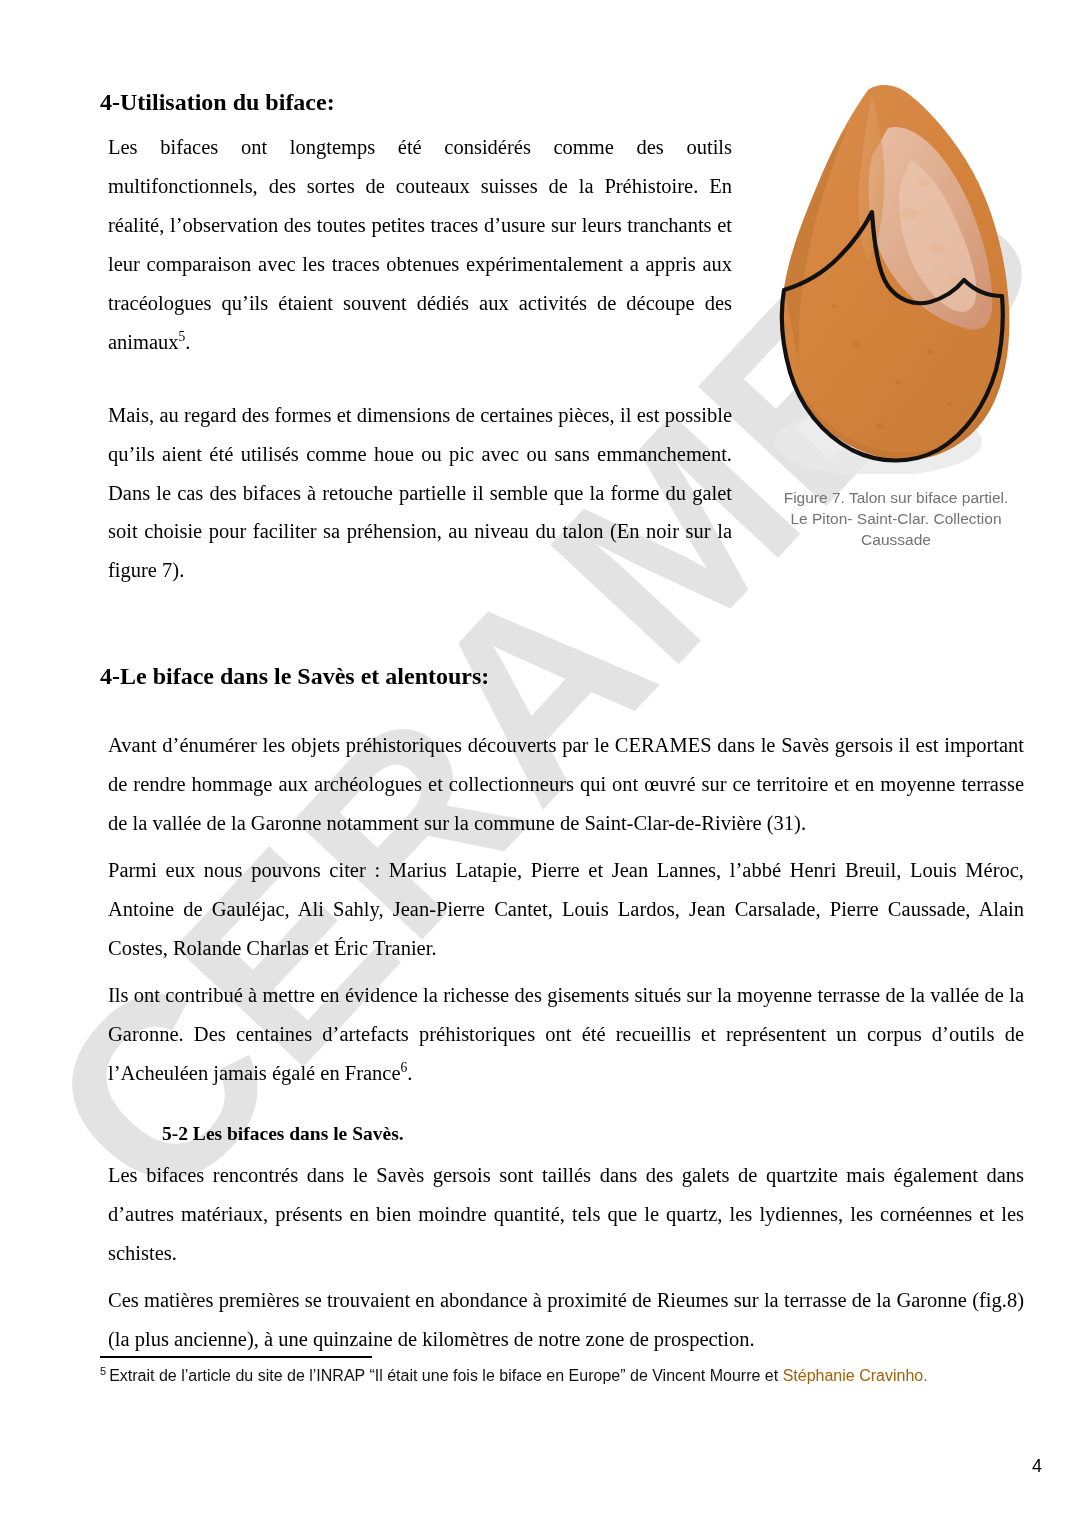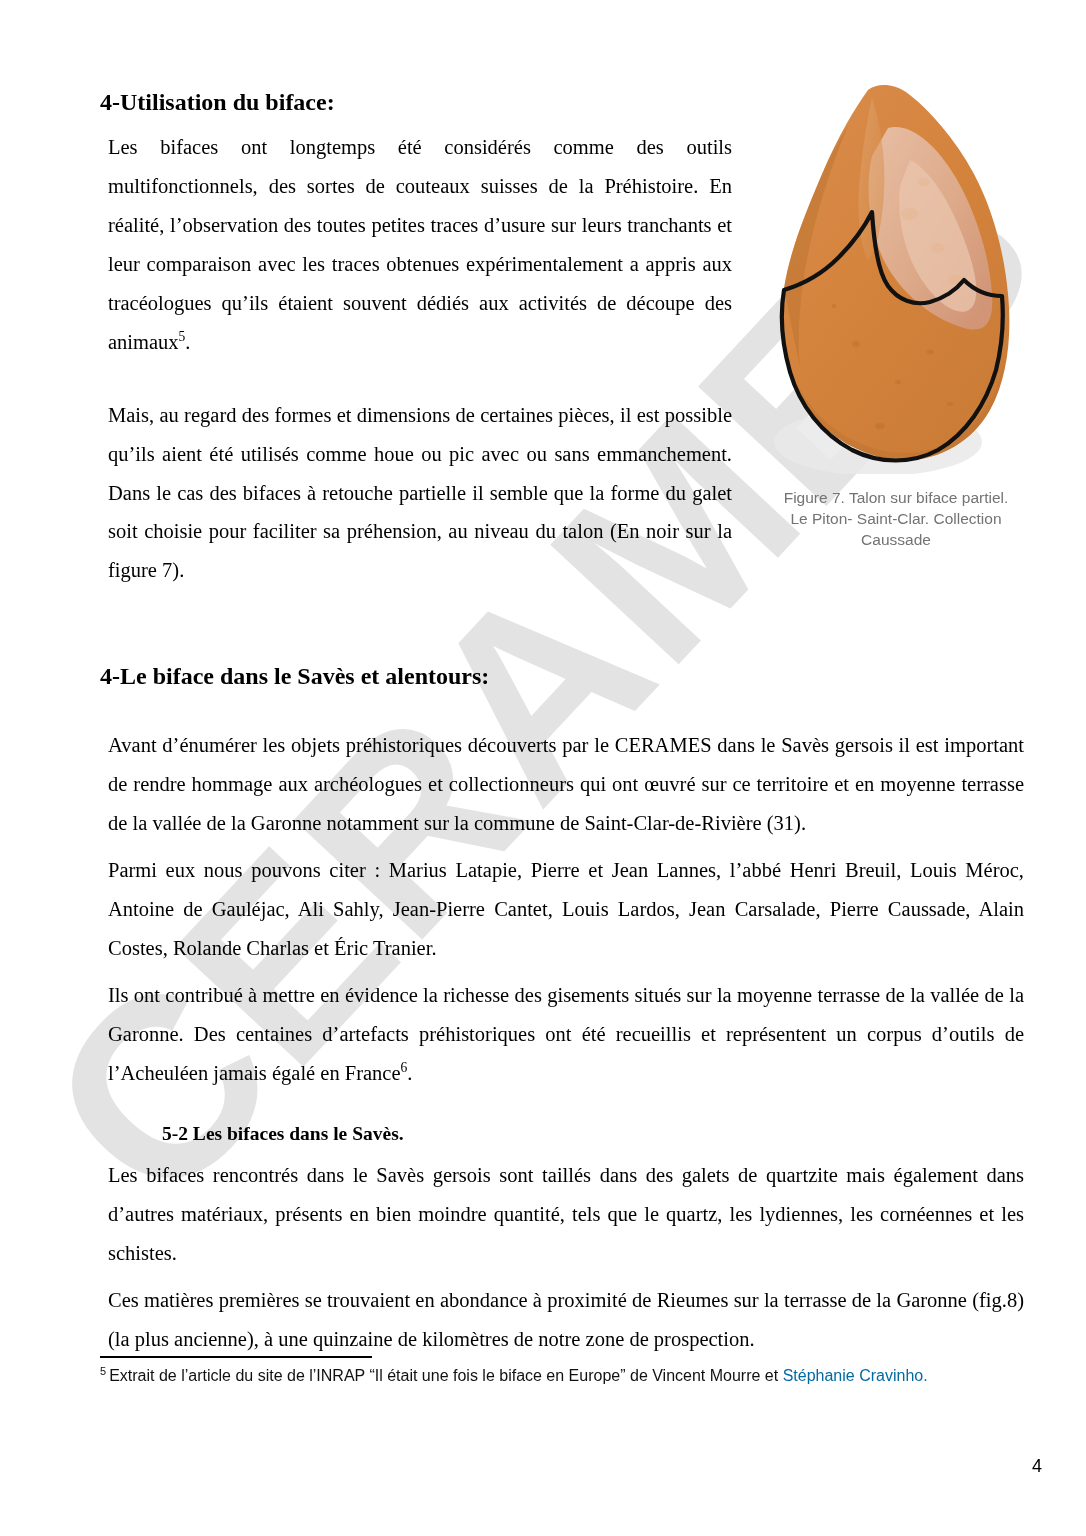--- a/index.html
+++ b/index.html
@@ -110,21 +110,21 @@
     line-height: 1.42;
     color: #111;
     margin: 0;
   }
   .fn-line .marker {
     font-size: 11px;
     vertical-align: super;
     line-height: 0;
     margin-right: 3px;
   }
-  .fn-gray { color: #0369a1; }
+  .fn-gray { color: #a16207; }
   .fn-ital { font-style: italic; }
 
   
   .page-number {
     position: absolute;
     right: 44px;
     top: 1456px;
     font-family: "Liberation Sans", sans-serif;
     font-size: 18px;
     color: #000;

